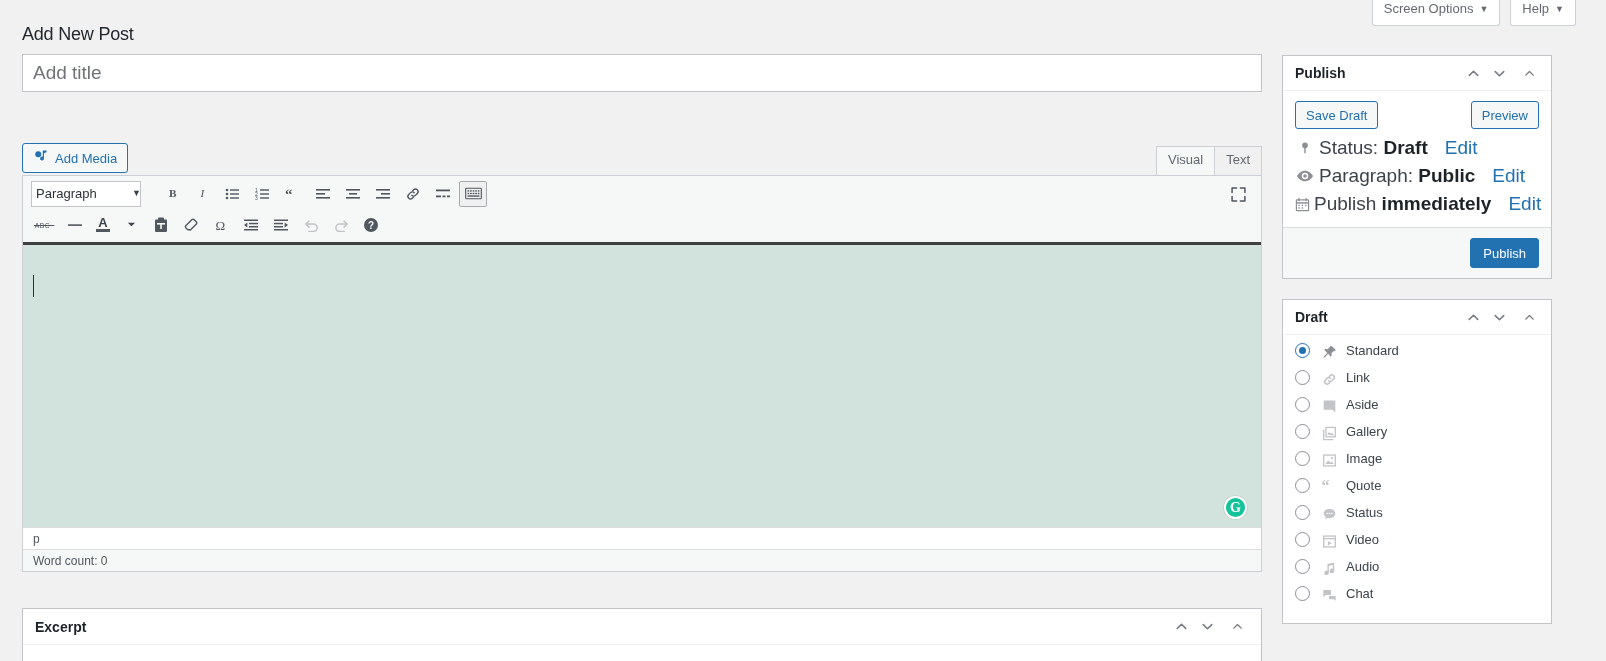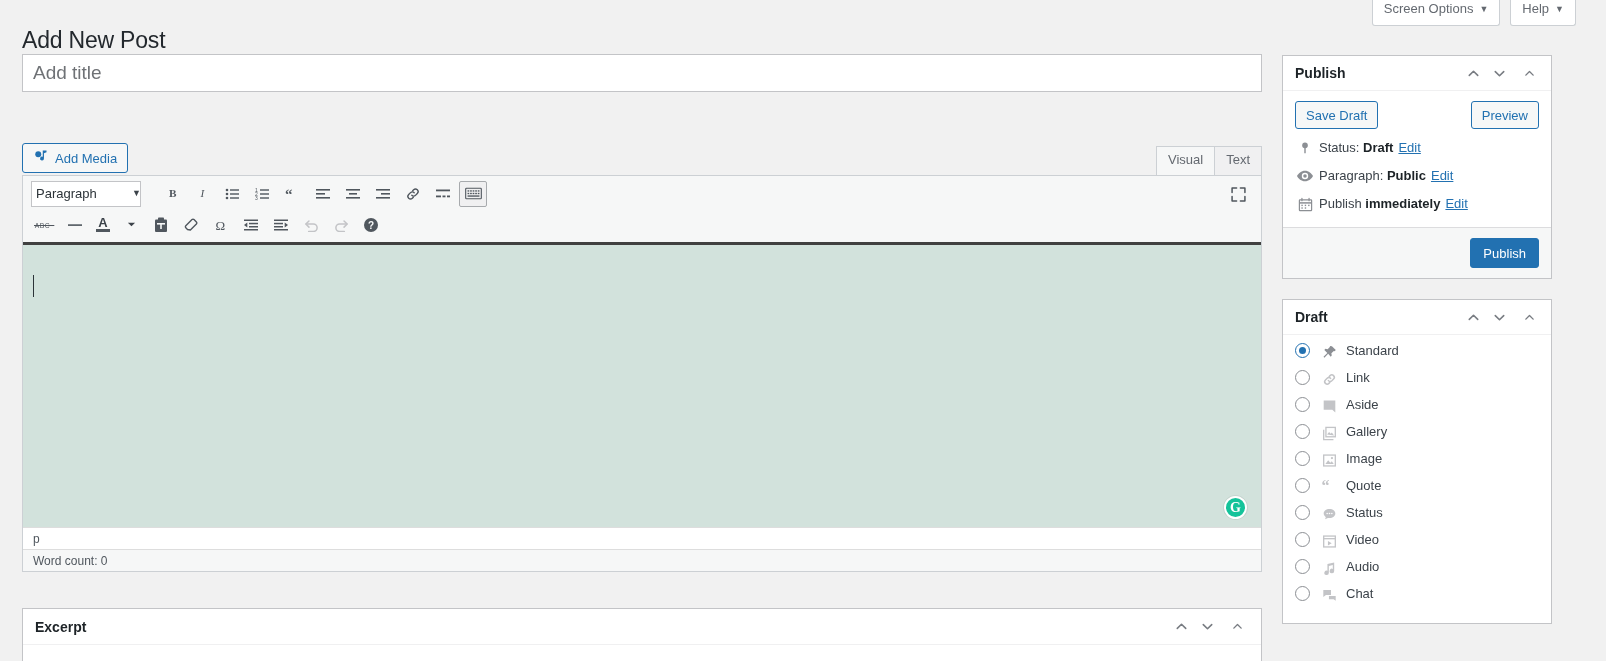--- a/index.html
+++ b/index.html
@@ -29,21 +29,21 @@
     padding:7px 11px 8px 11px;
     line-height:1.2;
     cursor:pointer;
     white-space:nowrap;
   }
   .meta-btn .caret { font-size:9px; margin-left:6px; position:relative; top:-1px;}
 
   
   .page-title {
     position:absolute; left:22px; top:12px;
-    font-size:23px; font-weight:400; color:#23282d;
+    font-size:18px; font-weight:400; color:#23282d;
     letter-spacing:-0.2px;
   }
 
   
   .main-col {
     position:absolute; left:22px; top:54px;
     width:1240px;
   }
   .title-input {
     display:block; width:100%;
@@ -262,30 +262,30 @@
     padding:0 10px;
     height:28px;
     font-size:13px;
     cursor:pointer;
     font-family:"Liberation Sans", sans-serif;
   }
   .misc-list { padding:8px 12px 4px 12px; }
   .misc-item {
     display:flex; align-items:center;
     margin-bottom:10px;
-    font-size:13px; color:#3c434a;
+    font-size:19px; color:#3c434a;
     line-height:18px;
   }
   .misc-item .mi-icon {
     width:20px; margin-right:4px; color:#8c8f94;
     display:flex; align-items:center; justify-content:center;
   }
   .misc-item b { font-weight:600; color:#1d2327; }
   .edit-link {
-    color:#2271b1; text-decoration:underline; margin-left:5px; cursor:pointer;
+    color:#2271b1; margin-left:17px; cursor:pointer;
   }
   .major-actions {
     background:#f6f7f7;
     border-top:1px solid #dcdcde;
     padding:10px 12px;
     display:flex; justify-content:flex-end;
   }
   .btn-primary {
     background:#2271b1;
     border:1px solid #2271b1;

